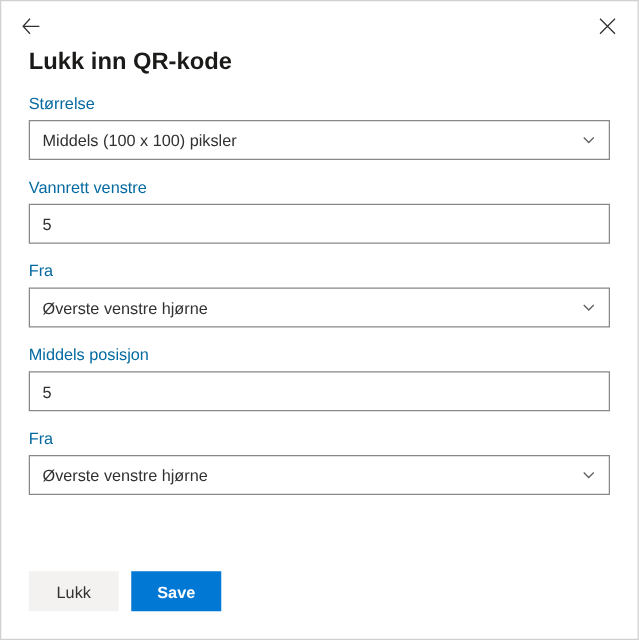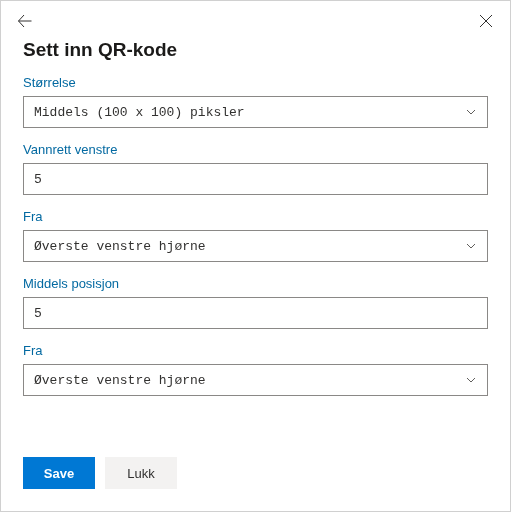--- a/index.html
+++ b/index.html
@@ -52,21 +52,21 @@
       display: block;
       font-size: 13px;
       color: #0369a1;
       margin-bottom: 6px;
     }
     .text-input, .select {
       width: 100%;
       height: 32px;
       border: 1px solid #8a8886;
       background: #fff;
-      font-family: Liberation Mono, monospace;
+      font-family: Liberation Sans, sans-serif;
       font-size: 13px;
       color: #323130;
       padding: 0 10px;
       outline: none;
       display: flex;
       align-items: center;
       justify-content: space-between;
       cursor: pointer;
     }
     .text-input {
@@ -116,21 +116,21 @@
       <path d="M7 2 L1.5 8 L7 14 M1.5 8 H14.5"></path>
     </svg>
   </div>
   <div class="icon-btn">
     <svg width="14" height="14" viewBox="0 0 14 14" fill="none" stroke="currentColor" stroke-width="1">
       <path d="M1 1 L13 13 M13 1 L1 13"></path>
     </svg>
   </div>
 </div>
 
-<div class="dialog-title">Sett inn QR-kode</div>
+<div class="dialog-title">Lukk inn QR-kode</div>
 
 <div class="form-body">
 
   <div class="field">
     <label class="field-label">Størrelse</label>
     <div class="select">
       <span>Middels (100 x 100) piksler</span>
       <span class="chev">
         <svg width="12" height="12" viewBox="0 0 12 12" fill="none" stroke="currentColor" stroke-width="1">
             <path d="M2 4 L6 8 L10 4"></path>
@@ -169,15 +169,15 @@
         <svg width="12" height="12" viewBox="0 0 12 12" fill="none" stroke="currentColor" stroke-width="1">
             <path d="M2 4 L6 8 L10 4"></path>
           </svg>
       </span>
     </div>
   </div>
 
 </div>
 
 <div class="dialog-footer">
+  <button class="btn btn-secondary">Lukk</button>
   <button class="btn btn-primary">Save</button>
-  <button class="btn btn-secondary">Lukk</button>
 </div>
 
 </body></html>

